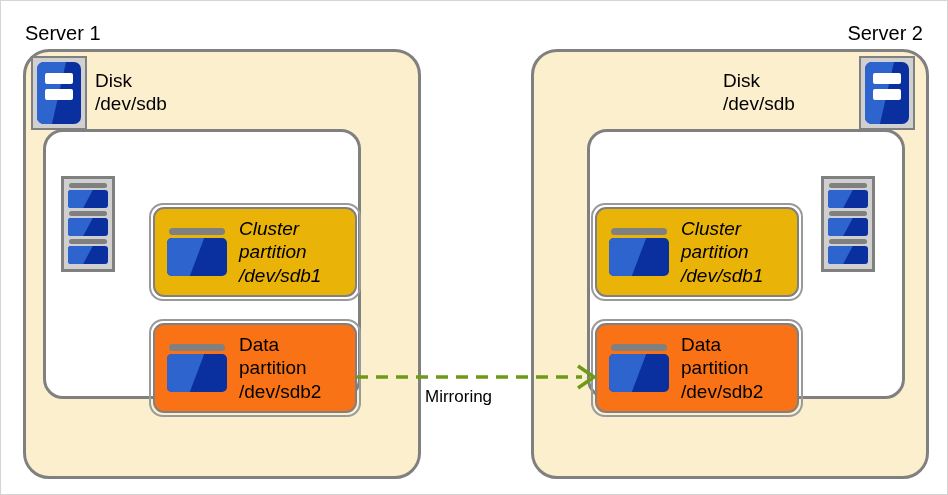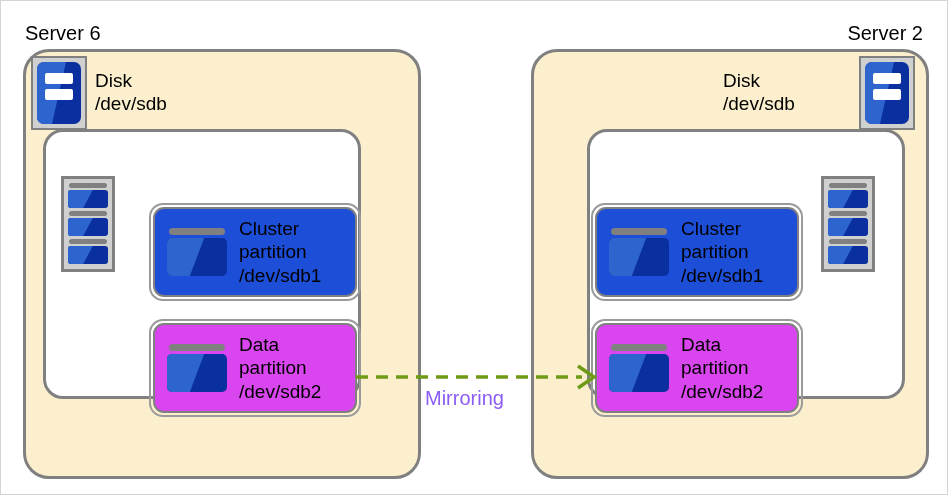--- a/index.html
+++ b/index.html
@@ -84,22 +84,22 @@
   .partition-box-inner {
     width: 100%;
     height: 100%;
     border: 2px solid #808080;
     border-radius: 11px;
     box-sizing: border-box;
     display: flex;
     align-items: center;
     padding-left: 12px;
   }
-  .partition-cluster .partition-box-inner { background: #1d4ed8; }
-  .partition-data   .partition-box-inner { background: #d946ef; }
+  .partition-cluster .partition-box-inner { background: #eab308; font-style: italic; }
+  .partition-data   .partition-box-inner { background: #f97316; }
 
   #s1-cluster { left: 148px; top: 202px; }
   #s1-data    { left: 148px; top: 318px; }
   #s2-cluster { left: 590px; top: 202px; }
   #s2-data    { left: 590px; top: 318px; }
 
   .partition-text {
     font-size: 19px;
     color: #000000;
     line-height: 1.22;
@@ -232,31 +232,31 @@
     position: absolute;
     left: 355px;
     top: 362px;
     width: 242px;
     height: 28px;
   }
   #mirroring-label {
     position: absolute;
     left: 424px;
     top: 386px;
-    font-size: 20px;
-    color: #8b5cf6;
+    font-size: 17px;
+    color: #000000;
     white-space: nowrap;
   }
 </style>
 </head>
 <body>
 
 <div id="canvas">
 
-  <div class="server-label" id="server1-label">Server 6</div>
+  <div class="server-label" id="server1-label">Server 1</div>
 
   <div class="server-frame" id="server1-frame"></div>
 
   <div class="disk-title" id="server1-disk-title">
     <div>Disk</div>
     <div>/dev/sdb</div>
   </div>
 
   <div class="disk-box" id="server1-disk-box"></div>
 

